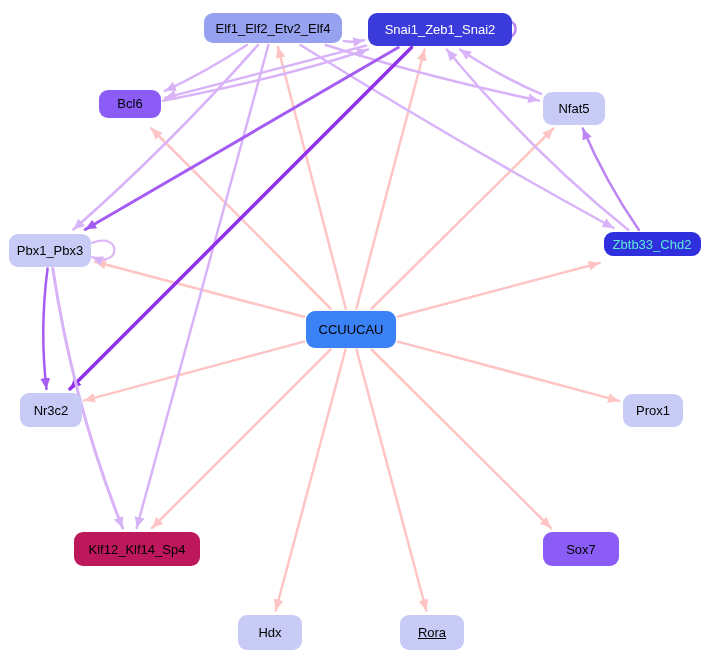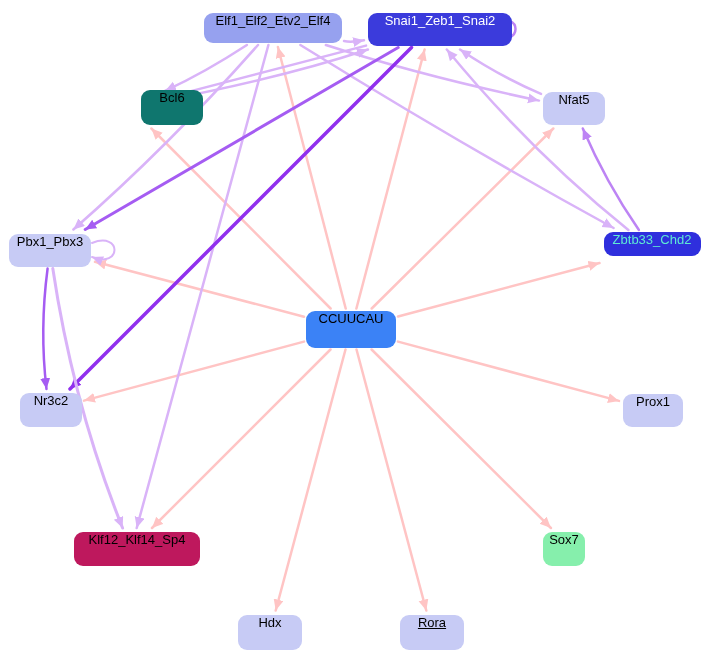--- a/index.html
+++ b/index.html
@@ -1,21 +1,21 @@
 <!DOCTYPE html>
 <html><head>
 <meta charset="utf-8">
 <style>
   html,body{margin:0;padding:0;background:#ffffff;}
   body{font-family:"Liberation Sans",sans-serif;}
   #canvas{position:relative;width:708px;height:662px;background:#ffffff;overflow:hidden;}
   #edge-layer{position:absolute;left:0;top:0;}
   .node{
     position:absolute;
-    display:flex;justify-content:center;
+    display:flex;align-items:center;justify-content:center;
     border-radius:9px;
     font-size:13px;
     box-sizing:border-box;
     white-space:nowrap;
     cursor:default;
   }
   .node span{pointer-events:none;}
 </style>
 </head>
 <body>
@@ -69,21 +69,21 @@
       <path d="M 47.6 268.5 Q 39.5 329.9 46.5 389.0" fill="none" stroke="#a55cf2" stroke-width="2.5" stroke-linecap="round" marker-end="url(#arr-tf_strong)"></path>
       <path d="M 52.8 268.5 Q 73.1 404.2 122.6 528.0" fill="none" stroke="#d9b3f8" stroke-width="3" stroke-linecap="round" marker-end="url(#arr-tf_light)"></path>
     </svg>
   <div id="node-layer">
       <div class="node" style="left: 204px; top: 13px; width: 138px; height: 30px; background: rgb(150, 161, 239); color: rgb(0, 0, 0);">
         <span>Elf1_Elf2_Etv2_Elf4</span>
       </div>
       <div class="node" style="left: 368px; top: 12.5px; width: 144px; height: 33px; background: rgb(59, 59, 220); color: rgb(255, 255, 255);">
         <span>Snai1_Zeb1_Snai2</span>
       </div>
-      <div class="node" style="left: 99px; top: 89.5px; width: 62px; height: 35px; background: #0f766e; color: rgb(0, 0, 0); margin-left: 42px;">
+      <div class="node" style="left: 99px; top: 89.5px; width: 62px; height: 28px; background: #8b5cf6; color: rgb(0, 0, 0);">
         <span>Bcl6</span>
       </div>
       <div class="node" style="left: 543px; top: 91.5px; width: 62px; height: 33px; background: rgb(199, 203, 245); color: rgb(0, 0, 0);">
         <span>Nfat5</span>
       </div>
       <div class="node" style="left: 9px; top: 233.5px; width: 82px; height: 33px; background: rgb(199, 203, 245); color: rgb(0, 0, 0);">
         <span>Pbx1_Pbx3</span>
       </div>
       <div class="node" style="left: 603.5px; top: 232px; width: 97px; height: 24px; background: rgb(47, 47, 221); color: #5eead4;">
         <span>Zbtb33_Chd2</span>
@@ -93,21 +93,21 @@
       </div>
       <div class="node" style="left: 20px; top: 393px; width: 62px; height: 34px; background: rgb(199, 203, 245); color: rgb(0, 0, 0);">
         <span>Nr3c2</span>
       </div>
       <div class="node" style="left: 623px; top: 393.5px; width: 60px; height: 33px; background: rgb(199, 203, 245); color: rgb(0, 0, 0);">
         <span>Prox1</span>
       </div>
       <div class="node" style="left: 74px; top: 532px; width: 126px; height: 34px; background: #be185d; color: rgb(0, 0, 0);">
         <span>Klf12_Klf14_Sp4</span>
       </div>
-      <div class="node" style="left: 543px; top: 532px; width: 42px; height: 34px; background: #86efac; color: rgb(0, 0, 0);">
+      <div class="node" style="left: 543px; top: 532px; width: 76px; height: 34px; background: #8b5cf6; color: rgb(0, 0, 0);">
         <span>Sox7</span>
       </div>
       <div class="node" style="left: 238px; top: 614.5px; width: 64px; height: 35px; background: rgb(199, 203, 245); color: rgb(0, 0, 0);">
         <span>Hdx</span>
       </div>
       <div class="node" style="left: 400px; top: 614.5px; width: 64px; height: 35px; background: rgb(199, 203, 245); color: rgb(0, 0, 0); text-decoration: underline;">
         <span>Rora</span>
       </div>
     </div>
 </div>

